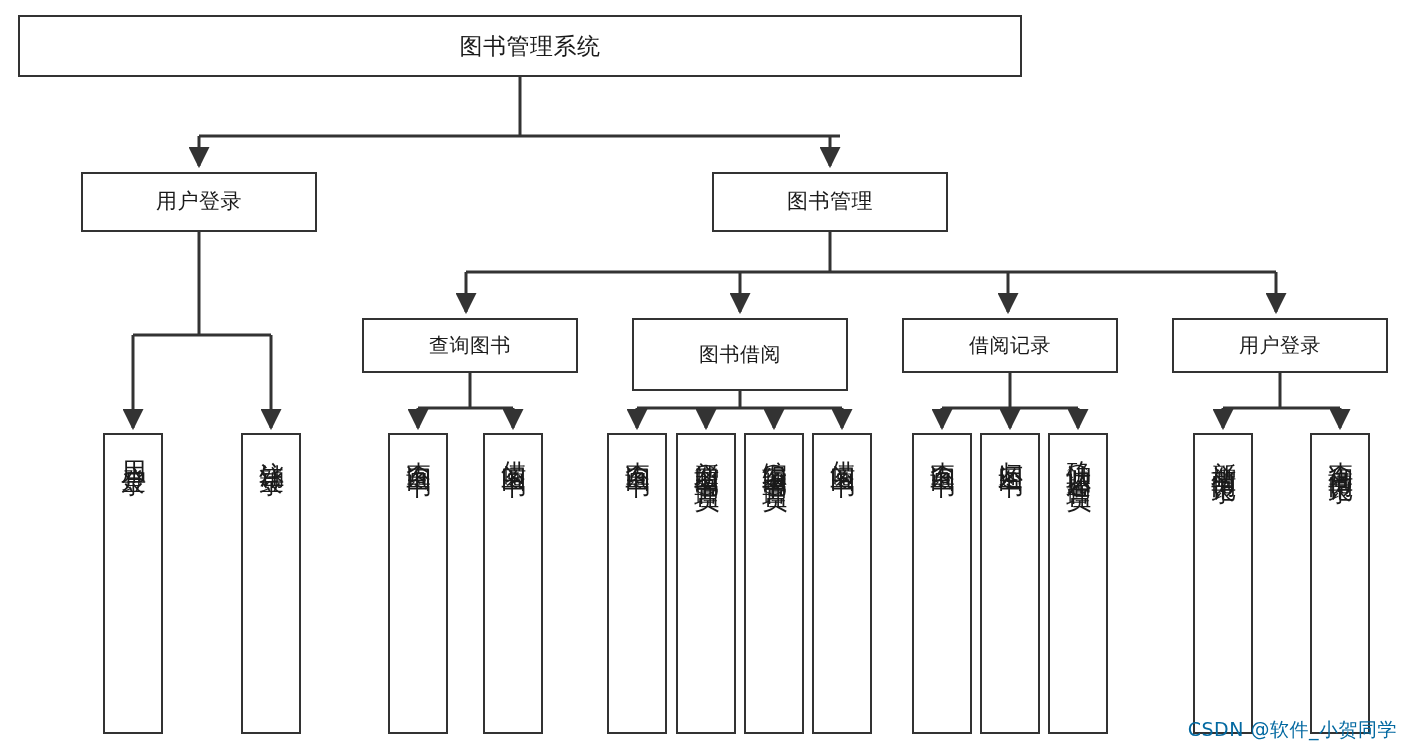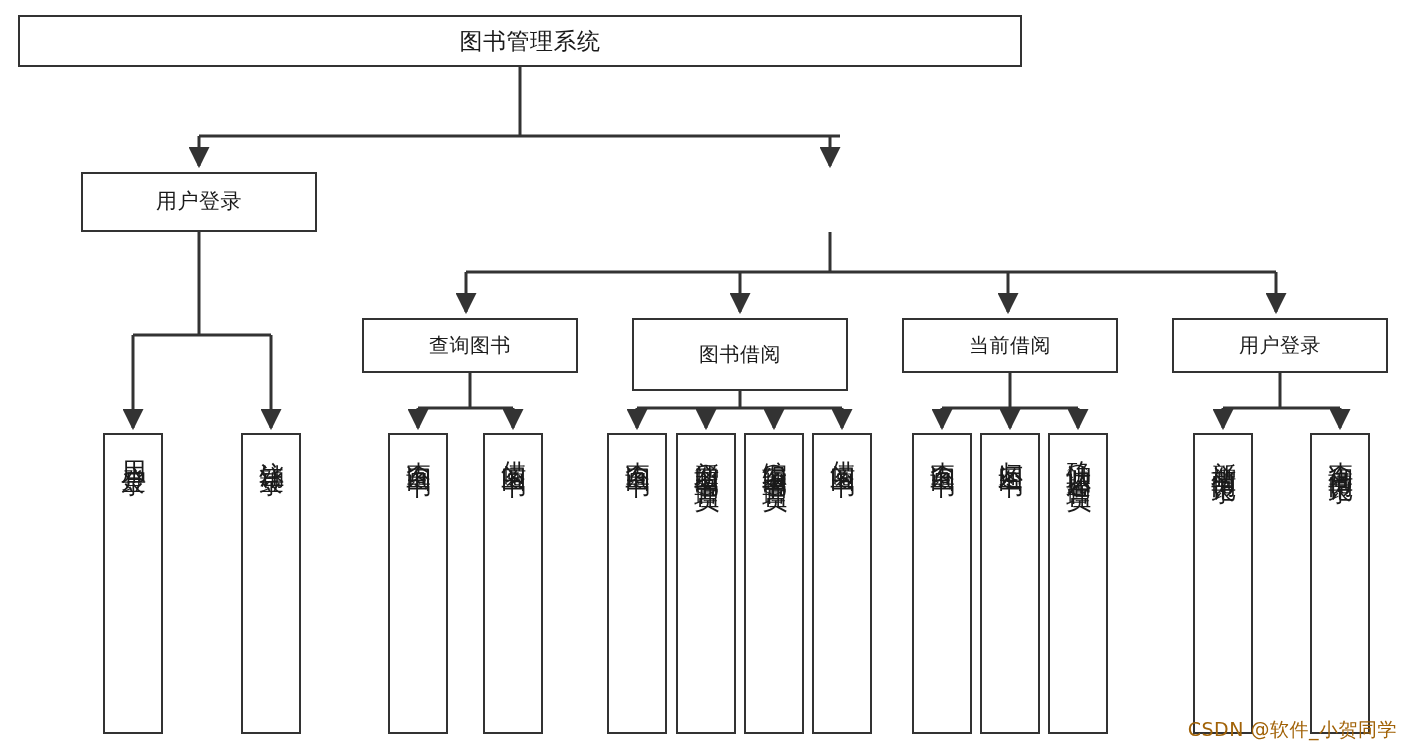--- a/index.html
+++ b/index.html
@@ -67,21 +67,21 @@
     line-height: 1.05;
     letter-spacing: 4px;
     white-space: nowrap;
     text-align: left;
   }
   #watermark {
     position: absolute;
     right: 8px;
     bottom: 4px;
     font-size: 19px;
-    color: #a16207;
+    color: #0369a1;
     letter-spacing: 0.5px;
     z-index: 5;
     user-select: none;
     white-space: nowrap;
   }
 </style>
 </head>
 <body>
 
 <div id="canvas">
@@ -129,36 +129,39 @@
       <path d="M 1010 408 L 1010 428" marker-end="url(#arrow)"></path>
       <path d="M 1078 408 L 1078 428" marker-end="url(#arrow)"></path>
 
       <path d="M 1280 373 L 1280 408"></path>
       <path d="M 1223 408 L 1340 408"></path>
       <path d="M 1223 408 L 1223 428" marker-end="url(#arrow)"></path>
       <path d="M 1340 408 L 1340 428" marker-end="url(#arrow)"></path>
     </g>
   </svg>
 
-  <div class="node root" style="left:18px; top:15px; width:1004px; height:52px;padding-left:20px;">
+  <div class="node root" style="left:18px; top:15px; width:1004px; height:62px;padding-left:20px;">
     <span class="node-label">图书管理系统</span>
   </div>
 
   <div class="node level1" style="left:81px; top:172px; width:236px; height:60px;">
     <span class="node-label">用户登录</span>
   </div>
+  <div class="node level1" style="left:712px; top:172px; width:236px; height:60px;">
+    <span class="node-label">图书管理</span>
+  </div>
 
   <div class="node level2" style="left:362px; top:318px; width:216px; height:55px;">
     <span class="node-label">查询图书</span>
   </div>
   <div class="node level2" style="left:632px; top:318px; width:216px; height:73px;">
     <span class="node-label">图书借阅</span>
   </div>
   <div class="node level2" style="left:902px; top:318px; width:216px; height:55px;">
-    <span class="node-label">当前借阅</span>
+    <span class="node-label">借阅记录</span>
   </div>
   <div class="node level2" style="left:1172px; top:318px; width:216px; height:55px;">
     <span class="node-label">用户登录</span>
   </div>
 
   <div class="node leaf" style="left:103px; top:433px; width:60px; height:301px;">
     <span class="node-label">用户登录</span>
   </div>
   <div class="node leaf" style="left:241px; top:433px; width:60px; height:301px;">
     <span class="node-label">注销登录</span>

